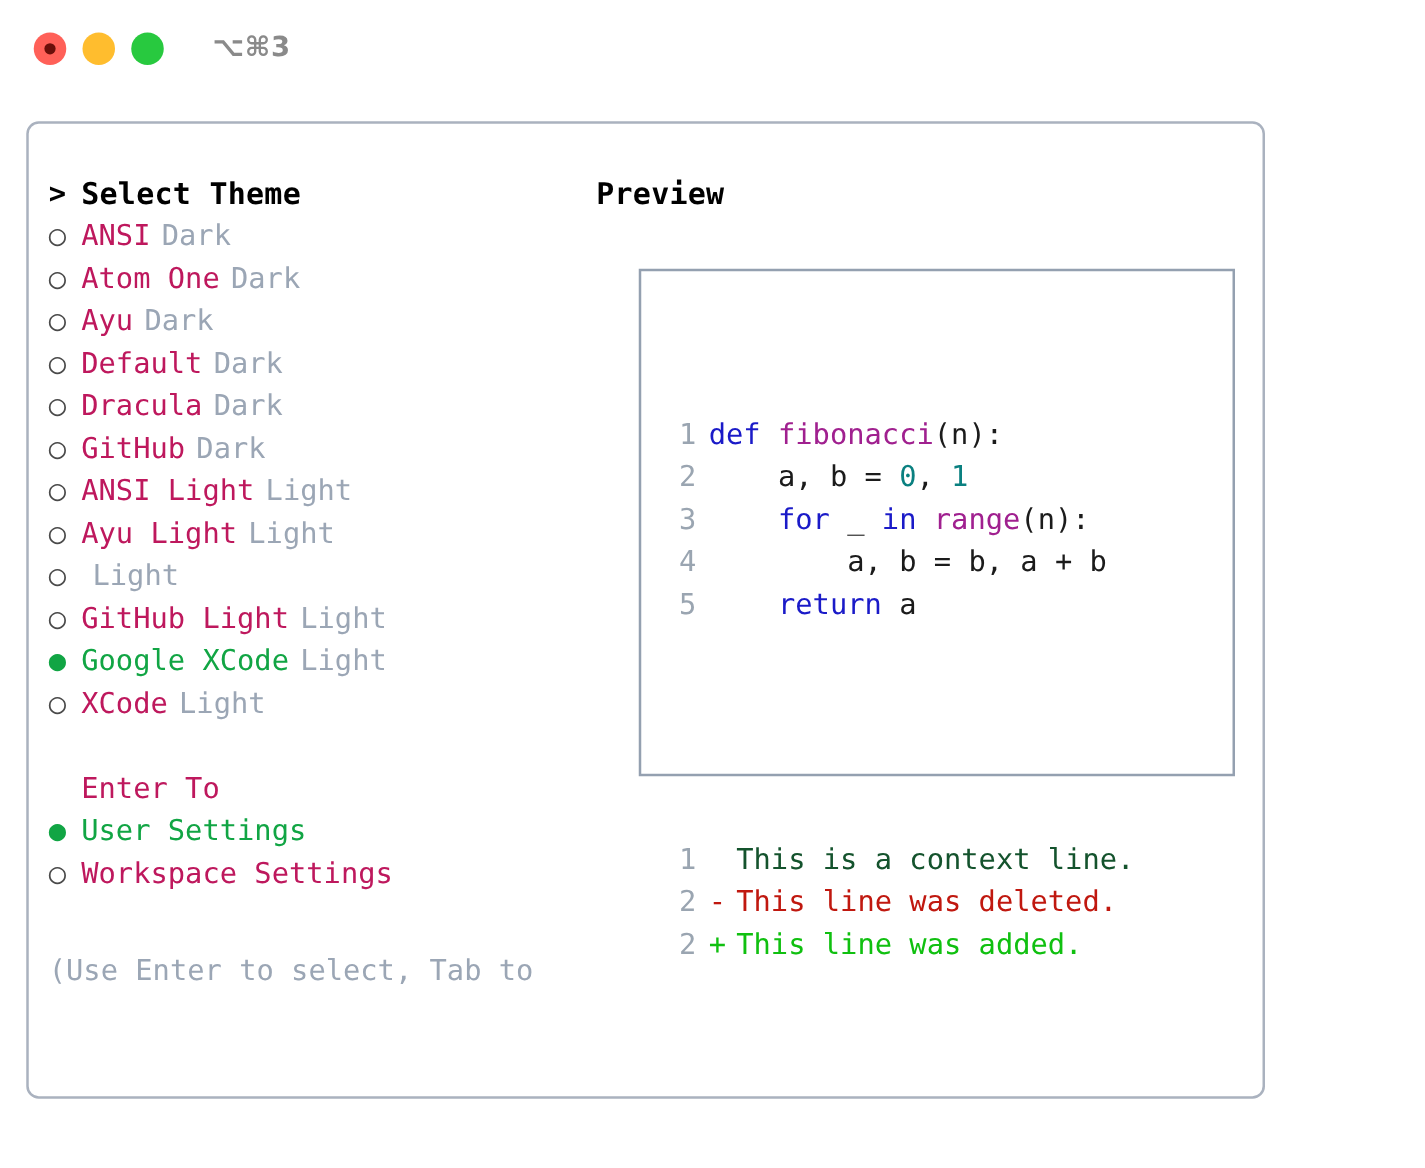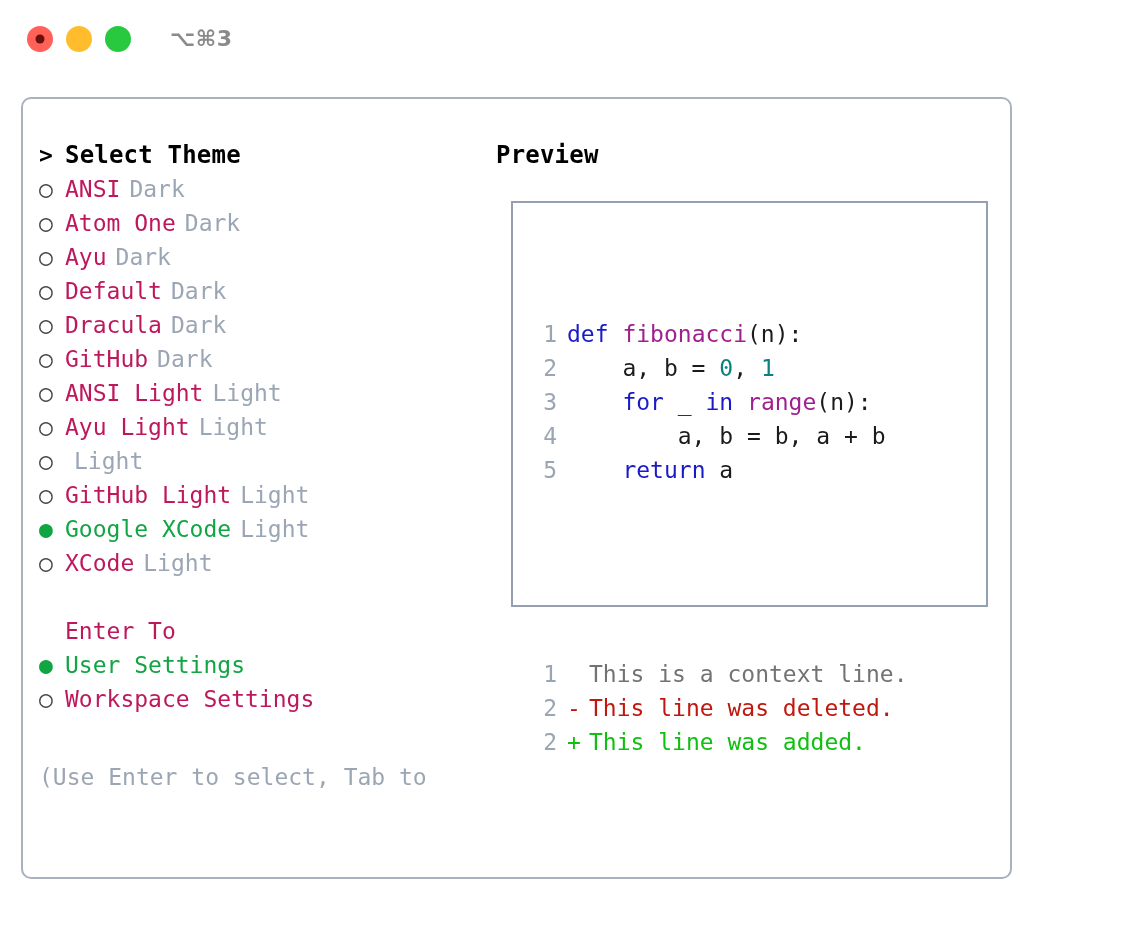--- a/index.html
+++ b/index.html
@@ -149,36 +149,36 @@
     top: 661px;
     width: 420px;
     font-size: 23px;
     line-height: 34px;
     color: #9ba6b5;
   }
 
   
   #right-col {
     position: absolute;
-    left: 473px;
+    left: 454px;
     top: 39px;
     width: 480px;
   }
   #preview-title {
     font-size: 24px;
     font-weight: 700;
     color: #000000;
     line-height: 34px;
     letter-spacing: 0.2px;
   }
 
   #preview-box {
     position: absolute;
     left: 488px;
-    top: 102px;
+    top: 116px;
     width: 477px;
     height: 406px;
     border: 2px solid #94a0b0;
     background: #ffffff;
     box-sizing: border-box;
   }
 
   #code {
     position: absolute;
     left: 18px;
@@ -201,21 +201,21 @@
     margin-right: 10px;
   }
 
   .kw    { color: #1a1ac8; }
   .fn    { color: #a0208f; }
   .num   { color: #0a8080; }
   .plain { color: #1b1b1b; }
 
   .blank-line { height: 34px; }
 
-  .diff-ctx { color: #737373; }
+  .diff-ctx { color: #14532d; }
   .diff-del { color: #c0180f; }
   .diff-add { color: #10c010; }
 
   .sign {
     display: inline-block;
     width: 22px;
   }
 </style>
 </head>
 <body>

